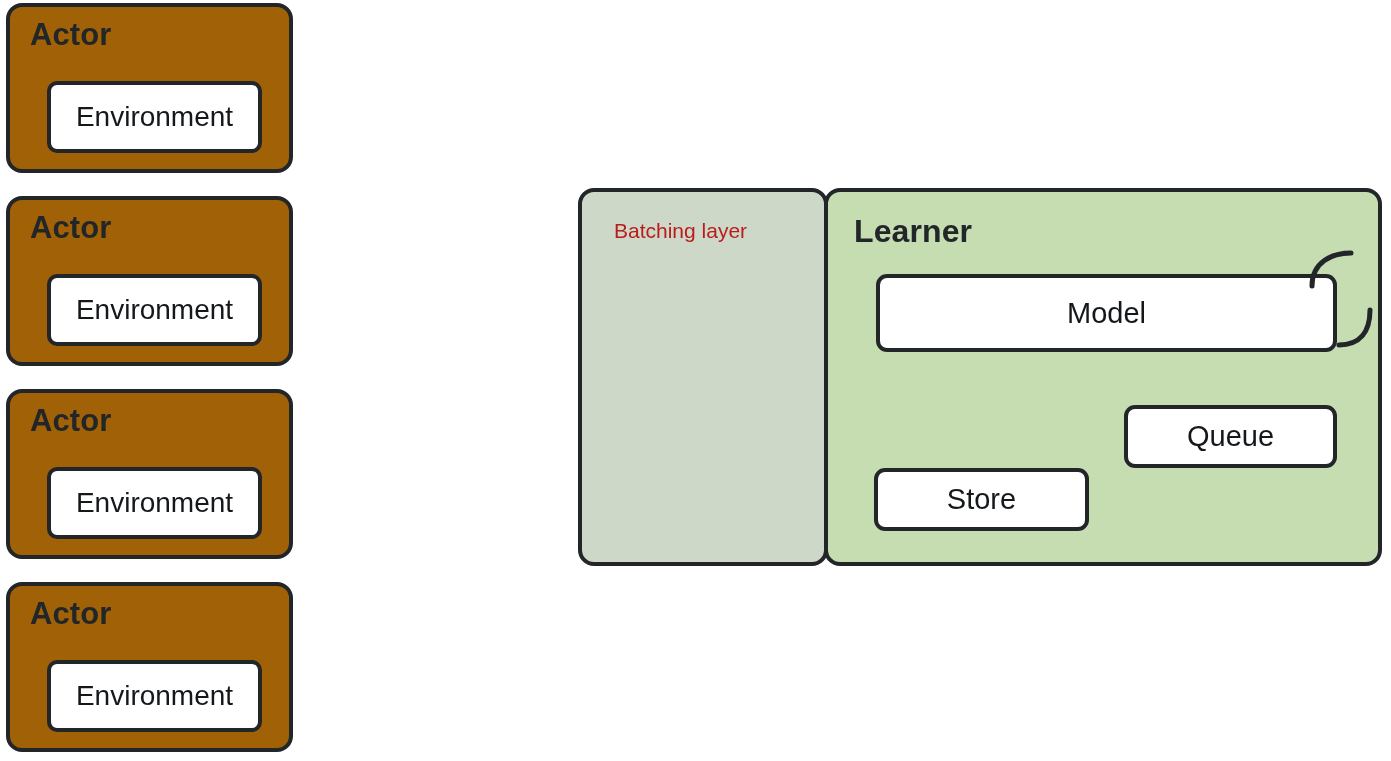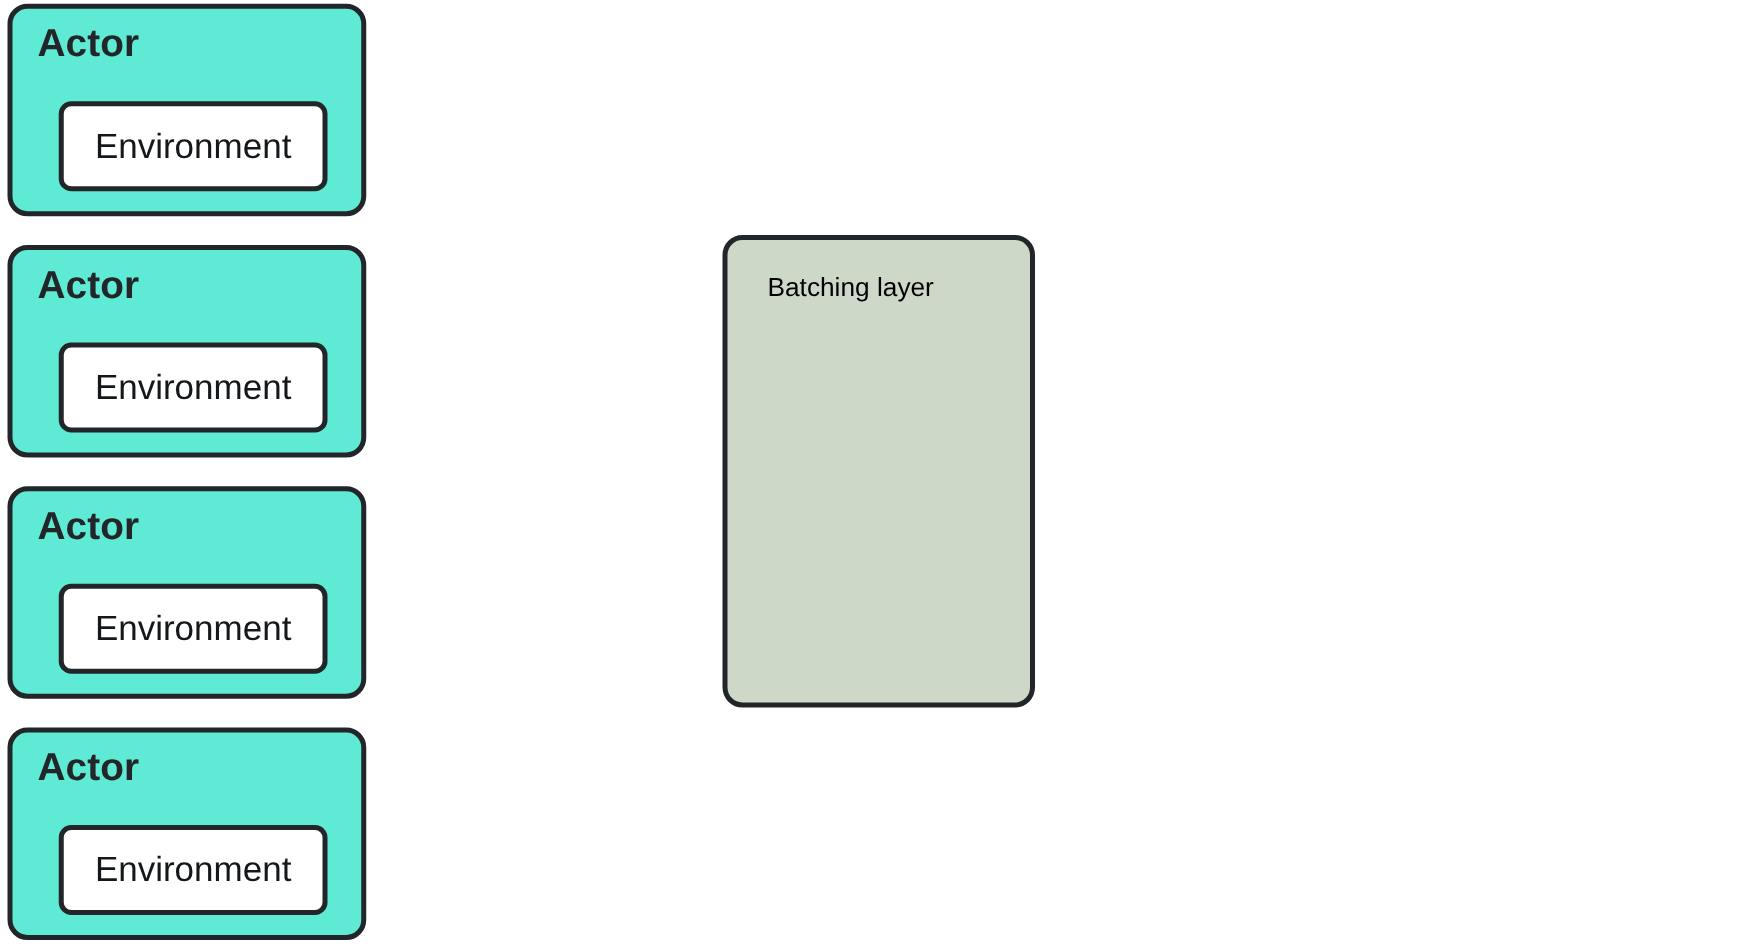--- a/index.html
+++ b/index.html
@@ -31,21 +31,21 @@
     border: 4px solid #232629;
     border-radius: 14px;
     background: #ffffff;
   }
 
   
   .actor-box {
     left: 6px;
     width: 287px;
     height: 170px;
-    background: #5eead4;
+    background: #a16207;
     border-radius: 16px;
   }
   .actor-label {
     position: absolute;
     left: 20px;
     top: 12px;
     font-size: 31px;
     font-weight: bold;
     color: #232629;
     letter-spacing: 0.1px;
@@ -83,21 +83,21 @@
     width: 250px;
     height: 378px;
     background: #ced8c8;
     border-radius: 16px;
   }
   #batching-layer-label {
     position: absolute;
     left: 32px;
     top: 28px;
     font-size: 21px;
-    color: #000000;
+    color: #b91c1c;
     line-height: 1;
     white-space: nowrap;
   }
 
   
   #learner {
     left: 824px;
     top: 188px;
     width: 558px;
     height: 378px;
@@ -176,14 +176,30 @@
     <div class="actor-label">Actor</div>
     <div class="env-box">
       <div class="env-label">Environment</div>
     </div>
   </div>
 
   <div class="node" id="batching-layer">
     <div id="batching-layer-label">Batching layer</div>
   </div>
 
+  <div class="node" id="learner">
+    <div id="learner-label">Learner</div>
+
+    <div class="inner-node" id="model-box">Model</div>
+
+    <div class="inner-node" id="queue-box">Queue</div>
+
+    <div class="inner-node" id="store-box">Store</div>
+
+    <svg id="model-self-loop" viewBox="0 0 120 140">
+
+      <path d="M 14 42 C 14 18, 34 9, 53 9" fill="none" stroke="#232629" stroke-width="5" stroke-linecap="round"></path>
+
+      <path d="M 41 101 C 62 101, 72 88, 72 66" fill="none" stroke="#232629" stroke-width="5" stroke-linecap="round"></path>
+    </svg>
+  </div>
 
 </div>
 
 </body></html>

